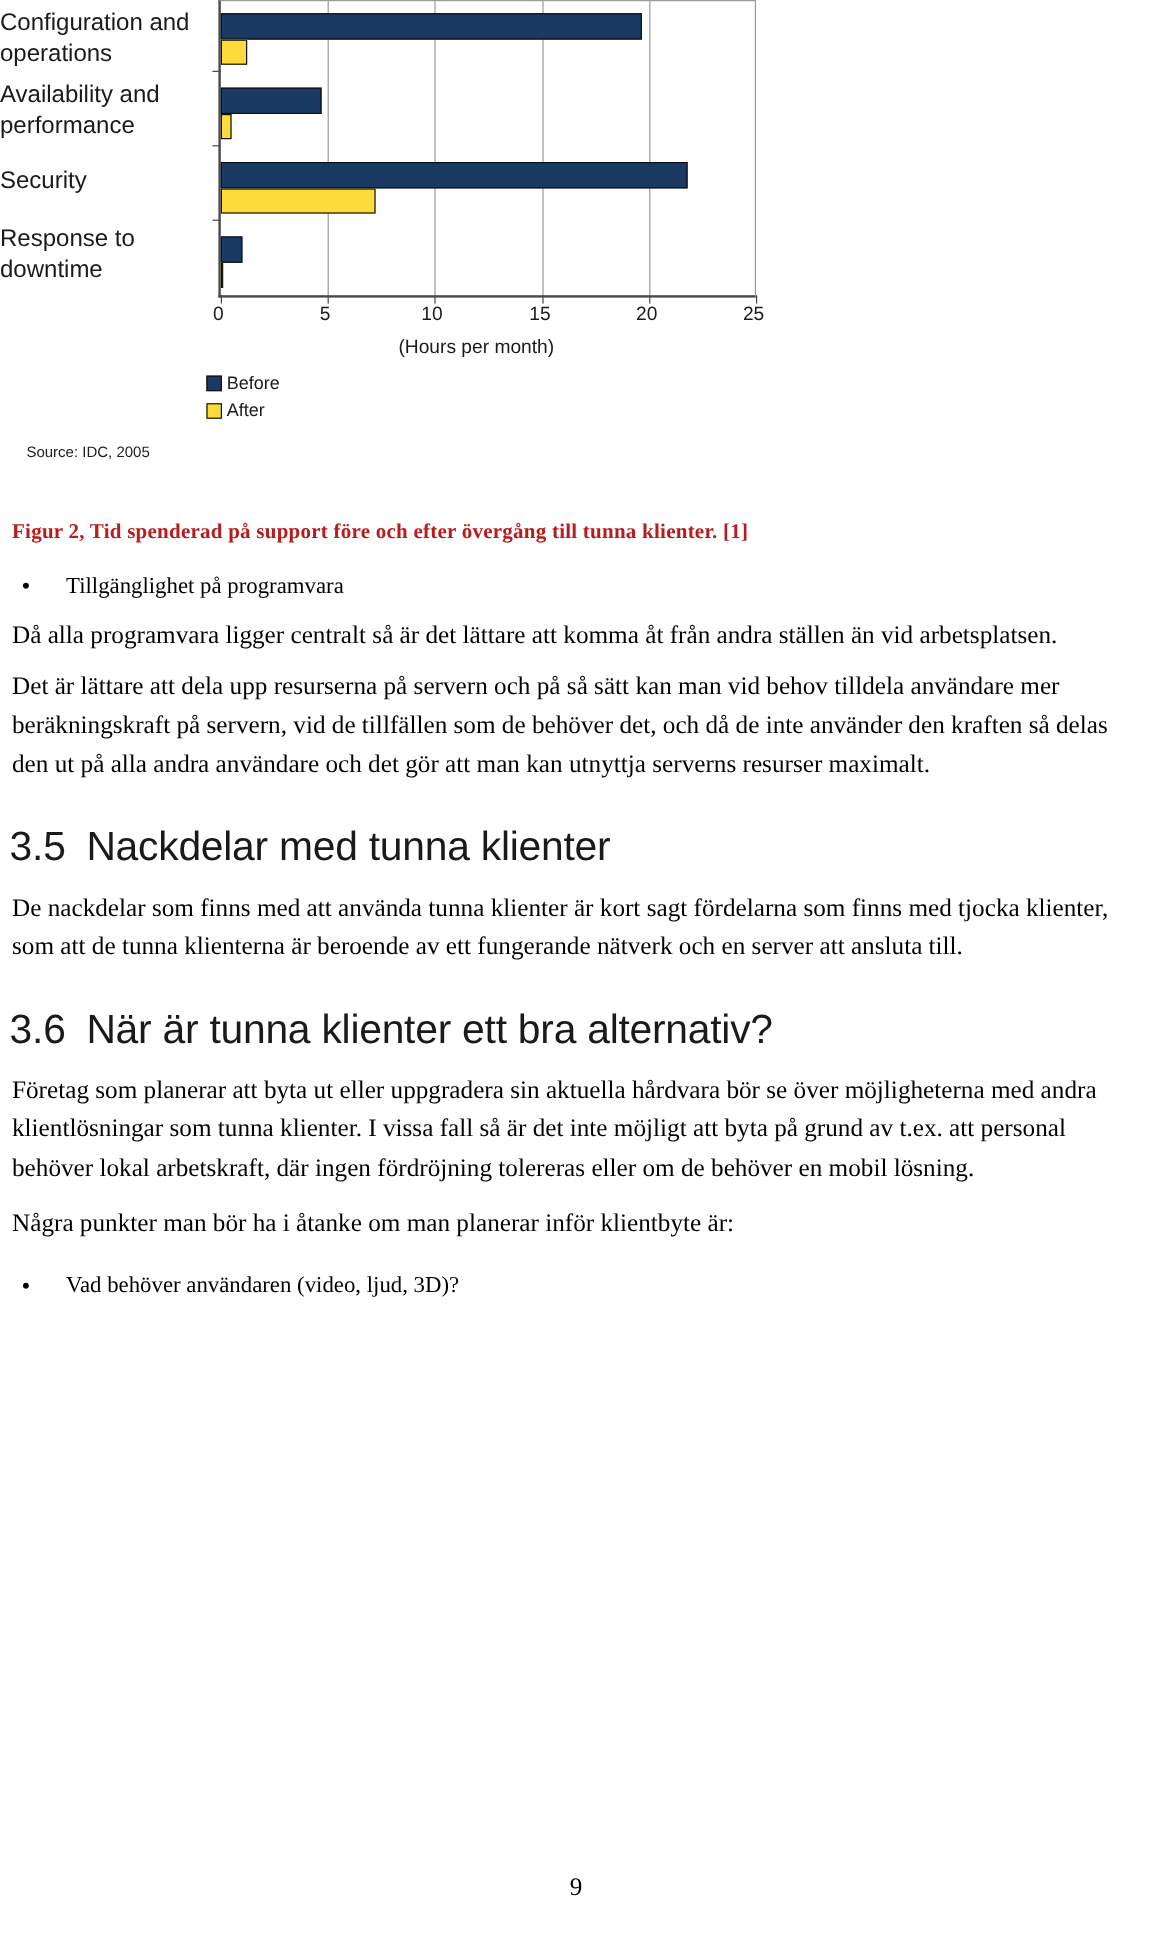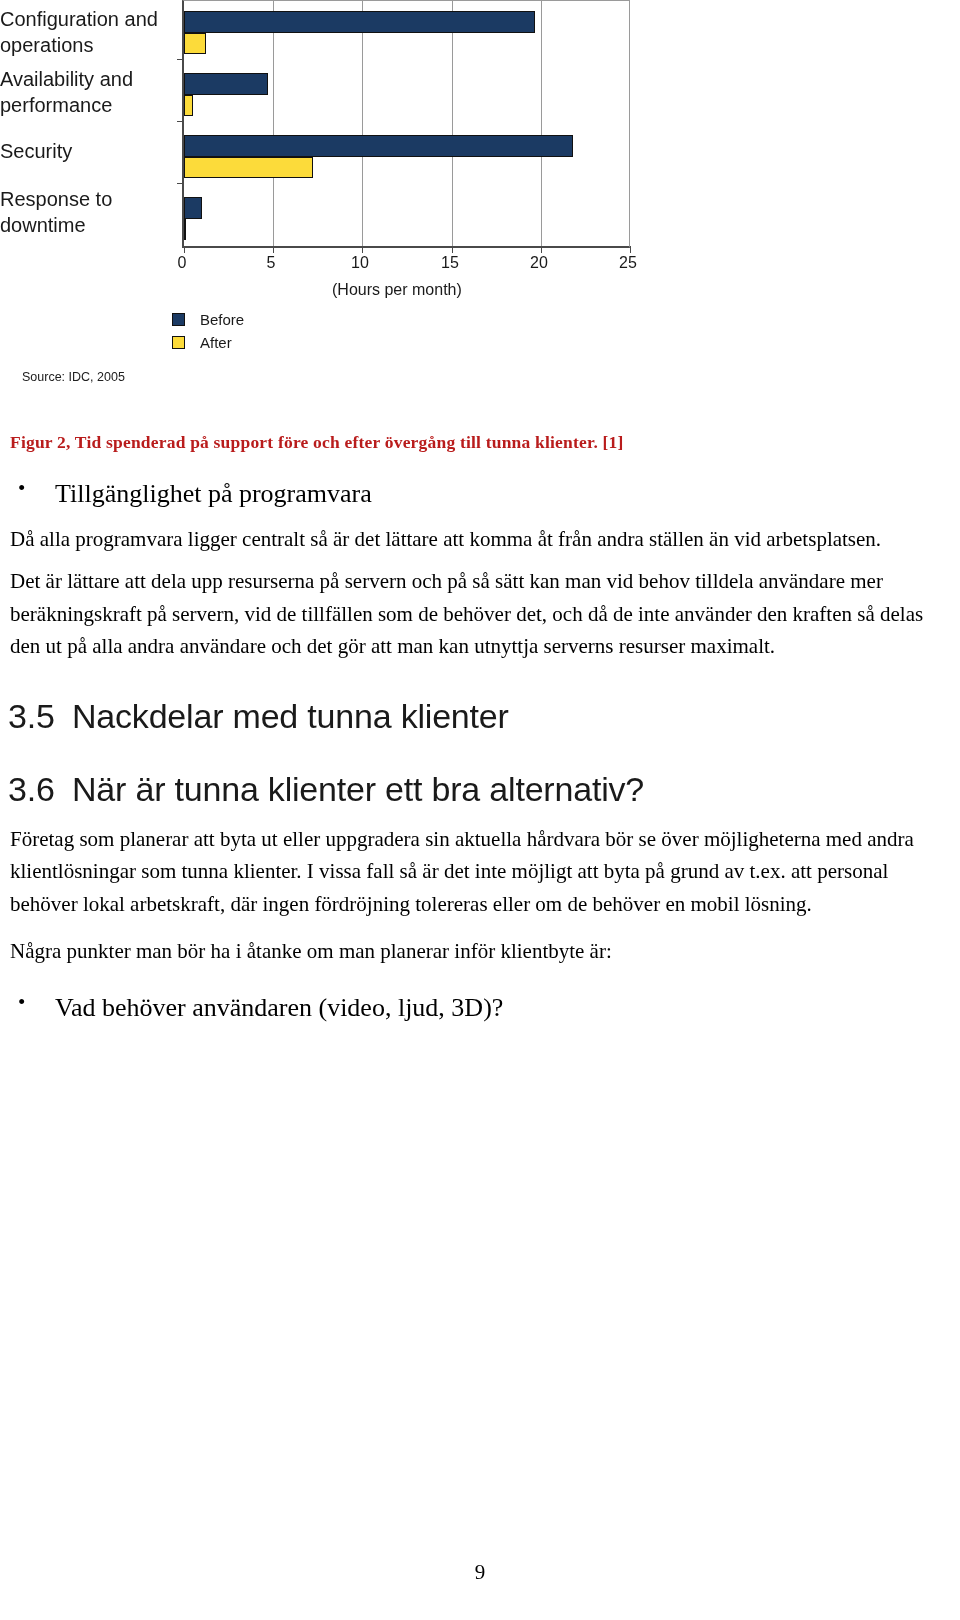--- a/index.html
+++ b/index.html
@@ -119,21 +119,20 @@
     left: 172px;
     top: 308px;
     font-family: "Liberation Sans", "DejaVu Sans", sans-serif;
     font-size: 15px;
     color: #1a1a1a;
   }
   .legend-row {
     display: flex;
     align-items: center;
     height: 23px;
-    gap: 11px;
   }
   .legend-swatch {
     width: 13px;
     height: 13px;
     box-sizing: border-box;
     border: 1.3px solid #111111;
     margin-right: 4px;
   }
   .source-note {
     position: absolute;
@@ -162,21 +161,21 @@
   }
   .bullet-list {
     list-style: none;
     margin: 0;
     padding: 0;
   }
   .bullet-item {
     position: relative;
     margin: 22px 0 0 0;
     padding-left: 55px;
-    font-size: 26px;
+    font-size: 19px;
     line-height: 1.45;
   }
   .bullet-item::before {
     content: "\2022";
     position: absolute;
     left: 18px;
     top: -2px;
     font-size: 21px;
     line-height: 1.45;
   }
@@ -288,20 +287,21 @@
       <span>Tillgänglighet på programvara</span>
     </li>
   </ul>
   <p class="para tight">Då alla programvara ligger centralt så är det lättare att komma åt från andra ställen än vid arbetsplatsen.</p>
 
   <p class="para tight">Det är lättare att dela upp resurserna på servern och på så sätt kan man vid behov tilldela användare mer beräkningskraft på servern, vid de tillfällen som de behöver det, och då de inte använder den kraften så delas den ut på alla andra användare och det gör att man kan utnyttja serverns resurser maximalt.</p>
 
   <h2 class="section">
     <span class="secnum">3.5</span><span>Nackdelar med tunna klienter</span>
   </h2>
+  <p class="para">De nackdelar som finns med att använda tunna klienter är kort sagt fördelarna som finns med tjocka klienter, som att de tunna klienterna är beroende av ett fungerande nätverk och en server att ansluta till.</p>
 
   <h2 class="section">
     <span class="secnum">3.6</span><span>När är tunna klienter ett bra alternativ?</span>
   </h2>
   <p class="para">Företag som planerar att byta ut eller uppgradera sin aktuella hårdvara bör se över möjligheterna med andra klientlösningar som tunna klienter. I vissa fall så är det inte möjligt att byta på grund av t.ex. att personal behöver lokal arbetskraft, där ingen fördröjning tolereras eller om de behöver en mobil lösning.</p>
   <p class="para">Några punkter man bör ha i åtanke om man planerar inför klientbyte är:</p>
 
   <ul class="bullet-list">
     <li class="bullet-item">
       <span>Vad behöver användaren (video, ljud, 3D)?</span>

